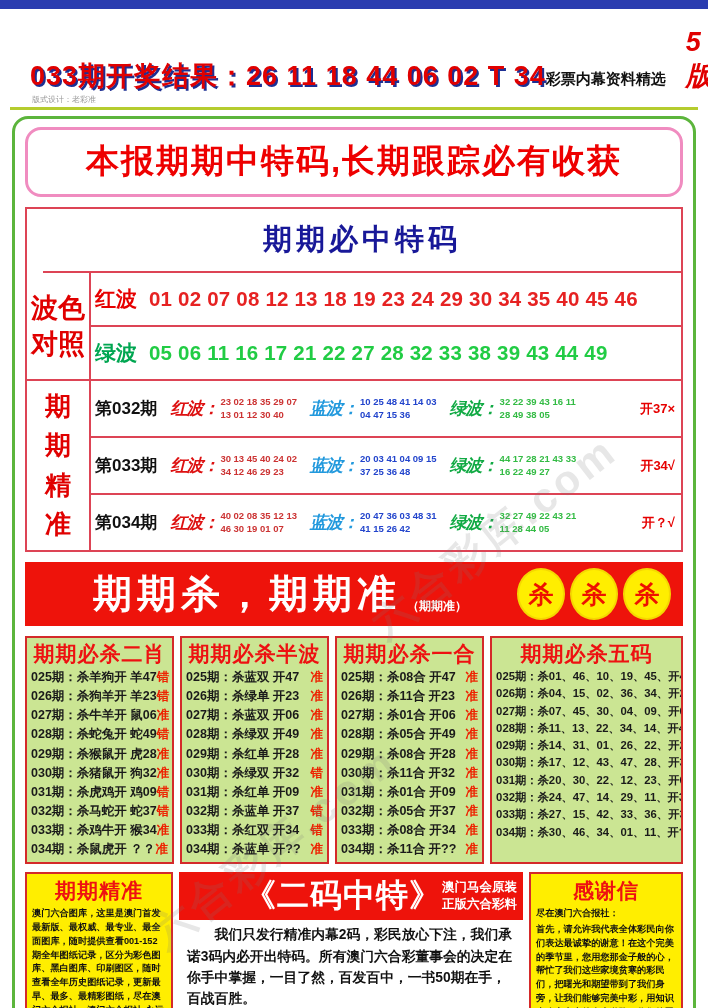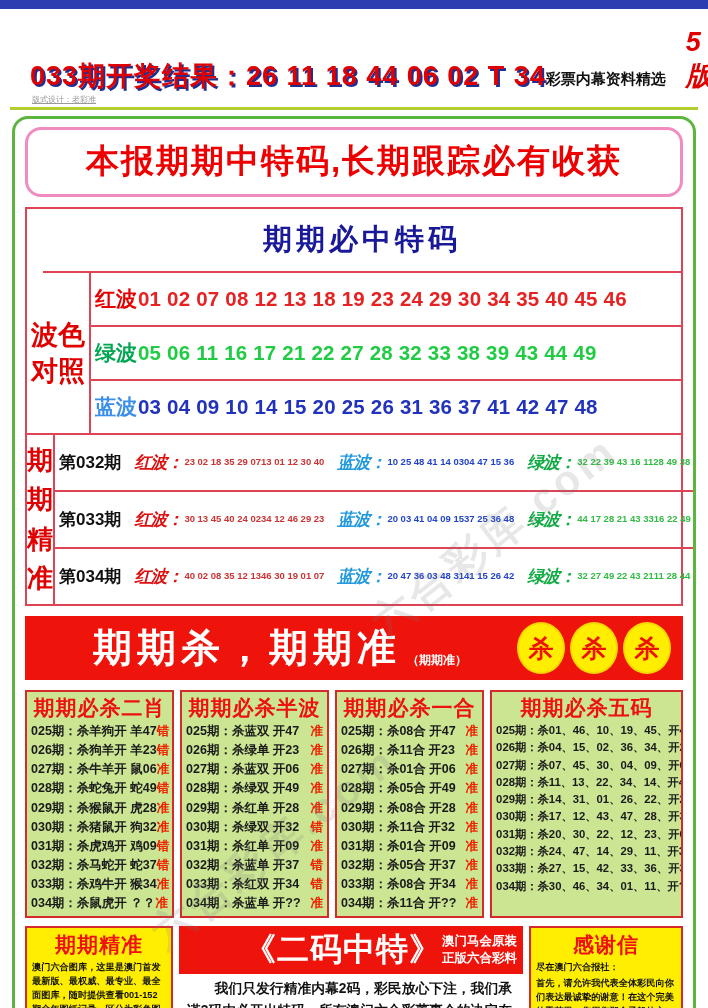--- a/index.html
+++ b/index.html
@@ -9,21 +9,21 @@
   }
   .topbar{height:9px;background:#2b3db0;width:100%;}
   .header{display:flex;align-items:flex-end;padding:16px 26px 0 30px;}
   .header-title{
     font-size:27px;font-weight:900;color:#e00000;letter-spacing:1px;
     text-shadow:2px 2px 0 #1d2f93;white-space:nowrap;margin-top:33px;
   }
   .header-right{margin-left:auto;display:flex;align-items:flex-end;gap:20px;}
   .source-label{font-size:15px;font-weight:bold;color:#111;padding-bottom:5px;white-space:nowrap;}
   .page-number{font-size:27px;font-weight:900;font-style:italic;color:#e00000;}
-  .designer-note{font-size:8px;color:#999;margin:0 0 0 32px;height:10px;text-decoration:underline;}
+  .designer-note{font-size:8px;color:#999;margin:0 0 0 32px;height:10px;}
   .divider{height:3px;background:#b5cc2e;margin:3px 10px 0 10px;}
 
   .main{
     margin:6px 12px 0 12px;border:3px solid #5cb53c;border-radius:16px;
     padding:7px 6px;height:905px;overflow:hidden;position:relative;background:#fff;
   }
 
   .headline-banner{
     border:3px solid #f08cc0;border-radius:16px;margin:1px 4px 0 4px;
     text-align:center;font-size:33px;font-weight:900;color:#ee0000;
@@ -40,38 +40,38 @@
     width:62px;border-right:2px solid #dd4455;display:flex;flex-direction:column;
     justify-content:center;align-items:center;color:#e00000;font-weight:900;
   }
   .side-cell .ln{font-size:27px;line-height:1.35;}
   .rows-wrap{flex:1;display:flex;flex-direction:column;}
   .wave-row{
     display:flex;align-items:center;border-bottom:2px solid #dd4455;
     padding:0 2px 0 4px;height:52px;white-space:nowrap;font-weight:900;
   }
   .wave-row:last-child,.p-row:last-child{border-bottom:none;}
-  .wave-label{font-size:21px;margin-right:1px;}
+  .wave-label{font-size:21px;margin-right:12px;}
   .wave-nums{font-size:20.5px;letter-spacing:0.2px;}
   .w-red .wave-label{color:#e60000;} .w-red .wave-nums{color:#e62222;}
   .w-green .wave-label{color:#00a651;} .w-green .wave-nums{color:#21cc44;}
   .w-blue .wave-label{color:#3b8fe8;} .w-blue .wave-nums{color:#2233bb;}
 
   .precise-wrap{display:flex;border-top:2px solid #dd4455;}
   .p-side{justify-content:space-around;padding:6px 0;}
   .p-side .ln{font-size:26px;line-height:1.5;}
   .p-row{
     display:flex;align-items:center;border-bottom:2px solid #dd4455;
     height:55px;padding:0 6px 0 4px;white-space:nowrap;
   }
   .p-period{font-size:17px;font-weight:bold;color:#111;}
   .p-wave{display:flex;align-items:center;margin-left:13px;}
   .p-wlabel{font-weight:900;font-size:17px;font-style:italic;letter-spacing:-1px;}
   .p-wlabel.red{color:#dd1111;} .p-wlabel.blue{color:#2299dd;} .p-wlabel.green{color:#11aa44;}
-  .p-nums{display:flex;font-size:9.5px;font-weight:bold;line-height:1.3;margin-left:2px;}
+  .p-nums{display:flex;flex-direction:column;font-size:9.5px;font-weight:bold;line-height:1.3;margin-left:2px;}
   .p-nums.red{color:#cc3333;} .p-nums.blue{color:#2244cc;} .p-nums.green{color:#33bb44;}
   .p-result{margin-left:auto;color:#e60000;font-weight:900;font-size:13px;}
 
   .kill-banner{
     margin:10px 4px;background:#ee130b;display:flex;align-items:center;
     padding:5px 12px;height:54px;
   }
   .kb-title{color:#fff;font-weight:900;font-size:39px;letter-spacing:5px;margin-left:56px;white-space:nowrap;}
   .kb-note{color:#fff;font-size:12px;margin:24px 0 0 6px;font-weight:bold;}
   .badges{margin-left:auto;display:flex;gap:5px;}
@@ -138,24 +138,20 @@
       </div>
       <div class="rows-wrap">
         <div class="wave-row w-red">
           <span class="wave-label">红波</span>
           <span class="wave-nums">01 02 07 08 12 13 18 19 23 24 29 30 34 35 40 45 46</span>
         </div>
         <div class="wave-row w-green">
           <span class="wave-label">绿波</span>
           <span class="wave-nums">05 06 11 16 17 21 22 27 28 32 33 38 39 43 44 49</span>
         </div>
-        <div class="wave-row w-blue">
-          <span class="wave-label">蓝波</span>
-          <span class="wave-nums">03 04 09 10 14 15 20 25 26 31 36 37 41 42 47 48</span>
-        </div>
       </div>
     </div>
 
     <div class="precise-wrap">
       <div class="side-cell p-side">
         <div class="ln">期</div>
         <div class="ln">期</div>
         <div class="ln">精</div>
         <div class="ln">准</div>
       </div>

